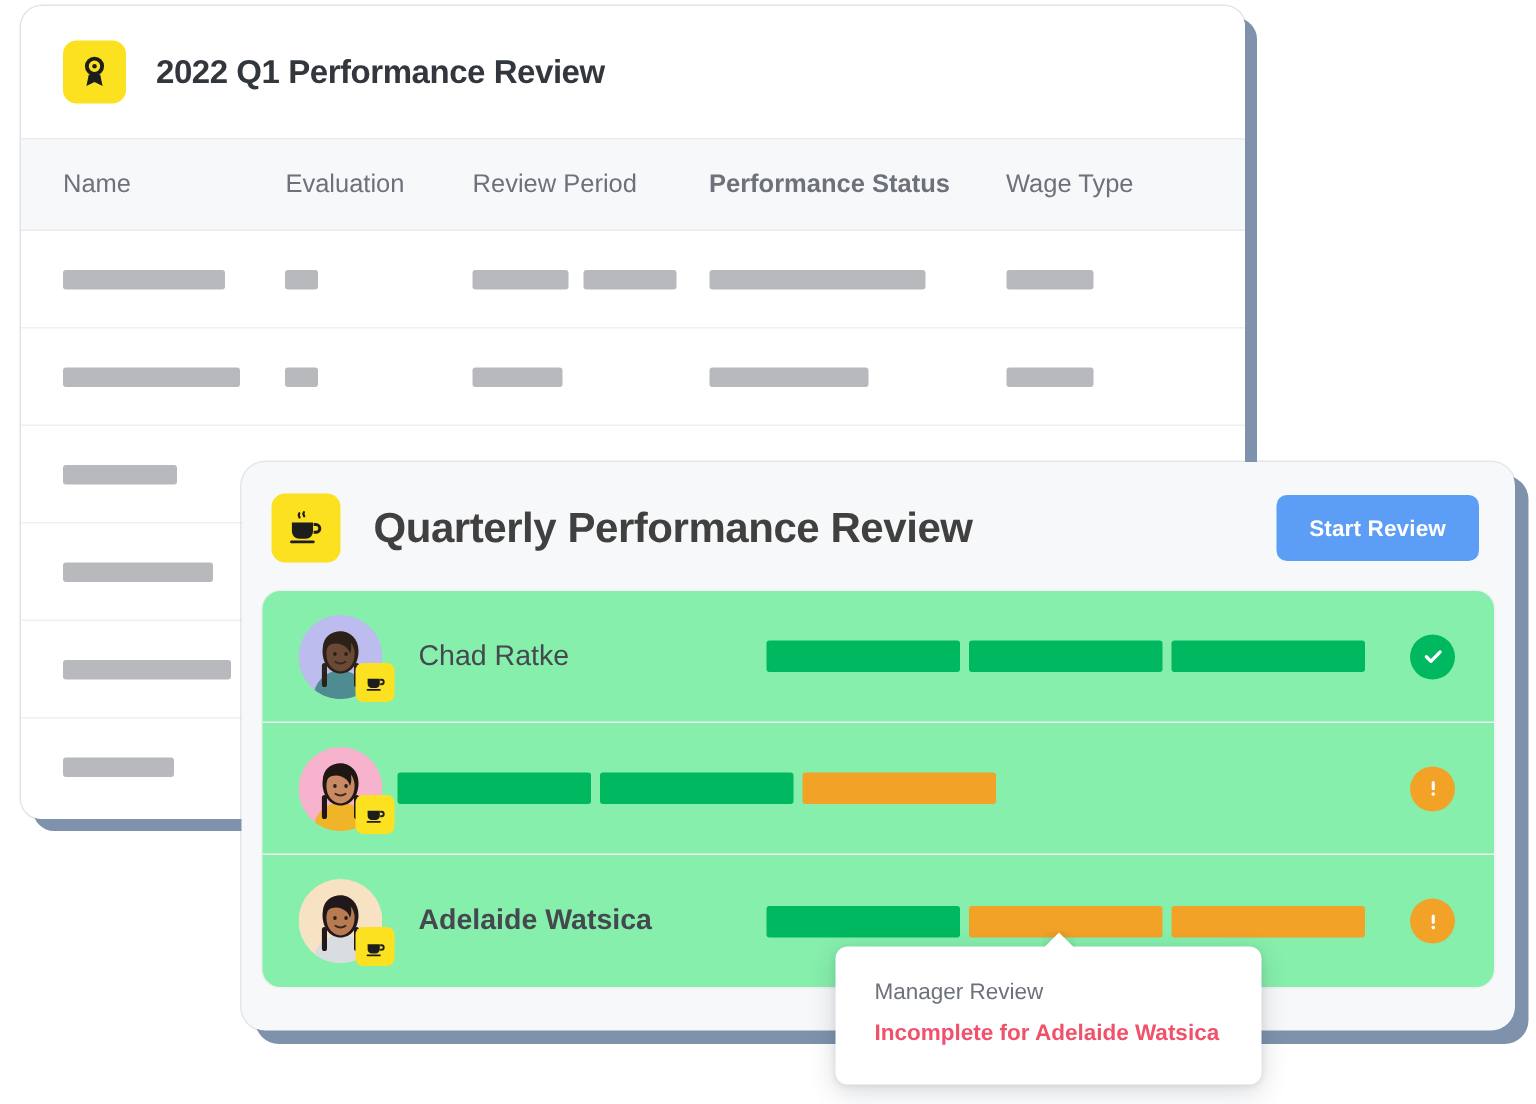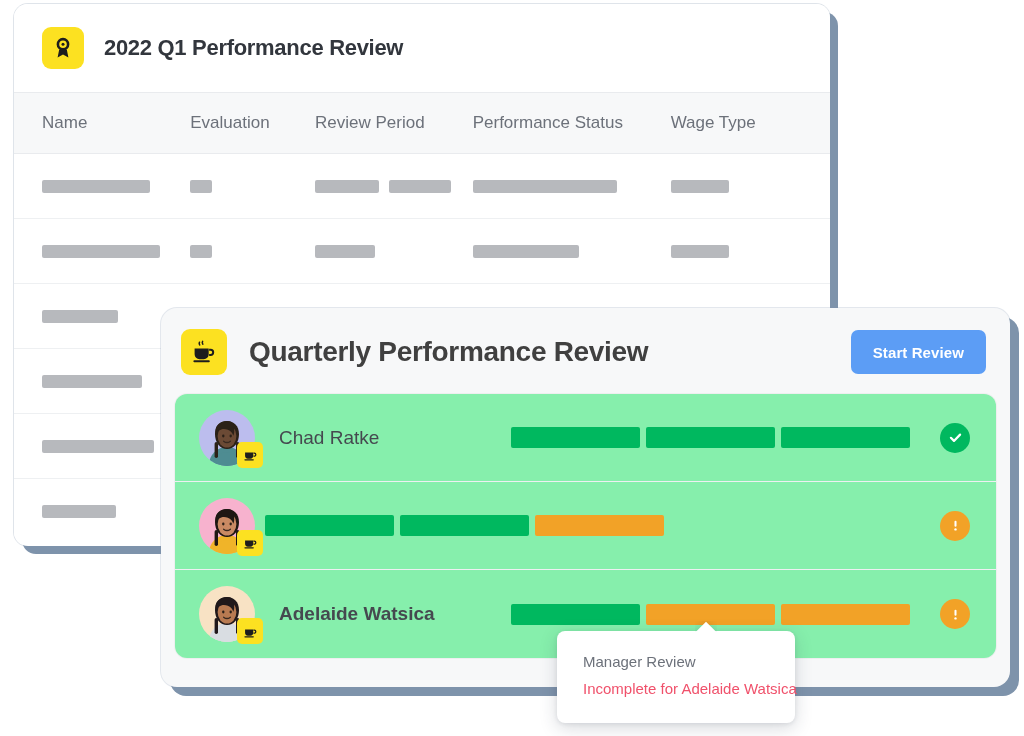--- a/index.html
+++ b/index.html
@@ -74,21 +74,21 @@
   }
   .th {
     font-size: 17px;
     color: #6c717a;
     font-weight: 400;
     white-space: nowrap;
   }
   .th.c0 { width: 158px; }
   .th.c1 { width: 133px; }
   .th.c2 { width: 168px; }
-  .th.c3 { width: 211px; }
+  .th.c3 { width: 211px; font-weight: bold; }
   .th.c4 { width: 140px; }
 
   .table-body { background: #ffffff; }
 
   .t-row {
     display: flex;
     align-items: center;
     height: 65px;
     padding: 0 28px;
     border-bottom: 1px solid #eef0f2;
@@ -248,21 +248,21 @@
   }
   .status.ok   { background: #00B85F; }
   .status.warn { background: #F2A227; }
   .status svg { display: block; }
 
   
   .tooltip {
     position: absolute;
     left: 557px;
     top: 631px;
-    width: 238px;
+    width: 284px;
     background: #ffffff;
     border-radius: 8px;
     padding: 22px 26px 26px 26px;
     box-shadow: 0 5px 18px rgba(40,50,70,0.18),
                 0 1px 4px rgba(40,50,70,0.10);
     z-index: 40;
   }
   .tooltip-arrow {
     position: absolute;
     top: -10px;
@@ -283,21 +283,21 @@
     box-shadow: -2px -2px 6px rgba(40,50,70,0.10);
   }
   .tt-title {
     font-size: 15px;
     color: #6c717a;
     margin-bottom: 10px;
   }
   .tt-sub {
     font-size: 15px;
     color: #F0516B;
-    font-weight: 400;
+    font-weight: 700;
     white-space: nowrap;
   }
 </style>
 </head>
 <body>
 
 <div id="stage">
 
   <div class="back-card">
 

